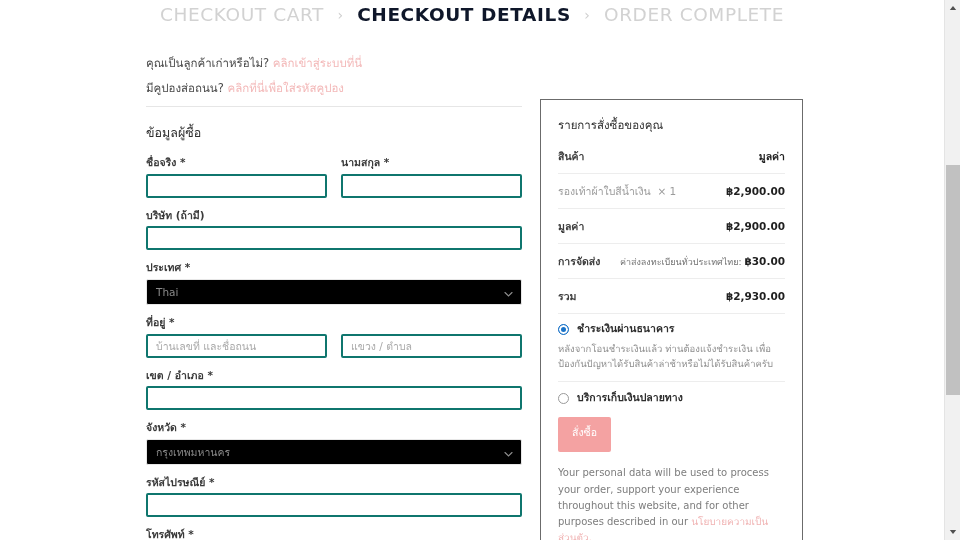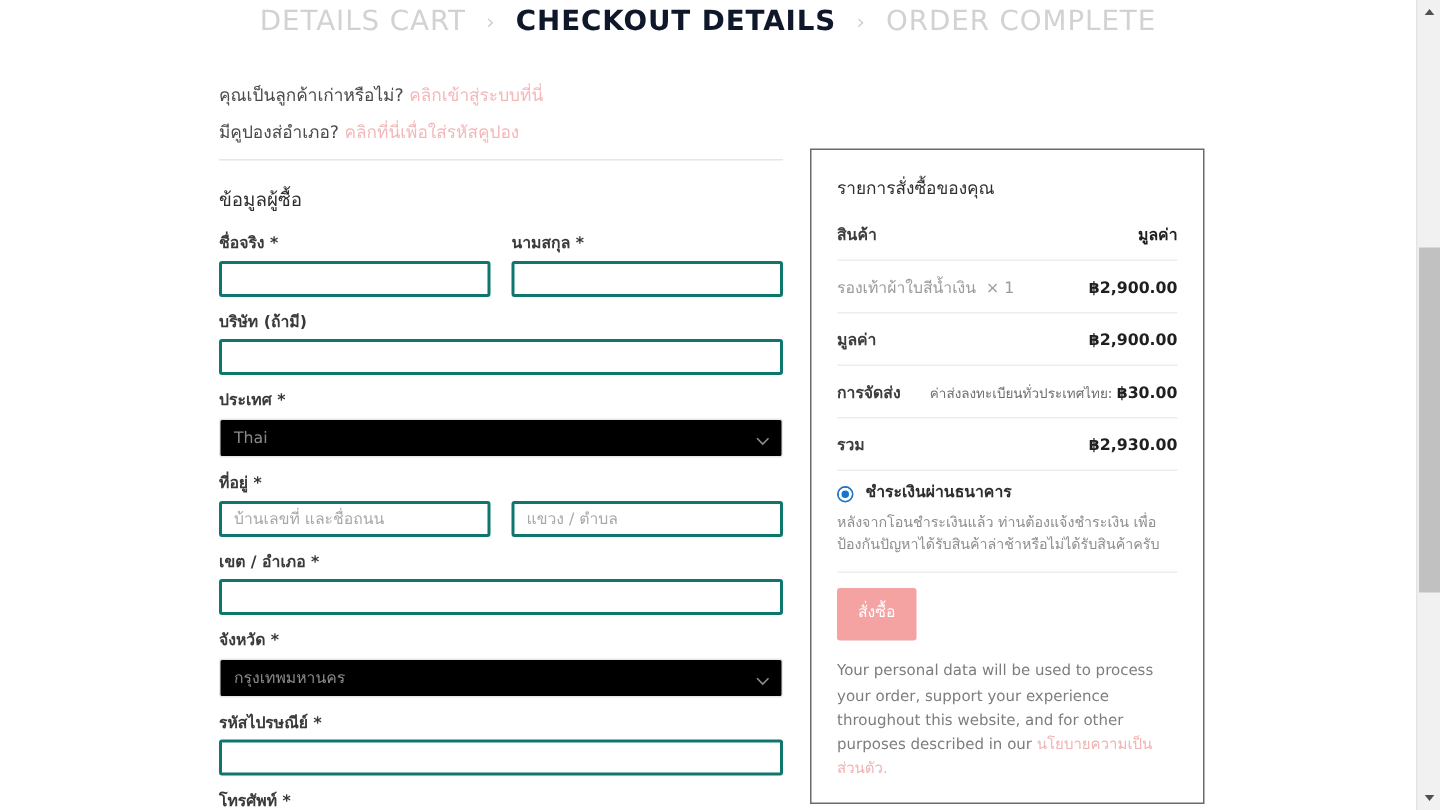--- a/index.html
+++ b/index.html
@@ -227,36 +227,36 @@
     border-radius: 0;
     cursor: pointer;
   }
 </style>
 </head>
 <body>
 
 <div id="page">
 
   <div class="breadcrumb">
-    <span class="crumb">DETAILS CART</span>
+    <span class="crumb">CHECKOUT CART</span>
     <span class="crumb-sep">›</span>
     <span class="crumb current">CHECKOUT DETAILS</span>
     <span class="crumb-sep">›</span>
     <span class="crumb">ORDER COMPLETE</span>
   </div>
 
   <div class="left-col">
 
     <div class="notice-line">
       <span>คุณเป็นลูกค้าเก่าหรือไม่?</span>
       <span class="link">คลิกเข้าสู่ระบบที่นี่</span>
     </div>
 
     <div class="notice-line">
-      <span>มีคูปองส่อำเภอ?</span>
+      <span>มีคูปองส่อถนน?</span>
       <span class="link">คลิกที่นี่เพื่อใส่รหัสคูปอง</span>
     </div>
 
     <div class="rule"></div>
 
     <div class="section-title">ข้อมูลผู้ซื้อ</div>
 
     <div class="two-col">
       <div class="field">
         <label class="field-label">ชื่อจริง *</label>
@@ -353,20 +353,24 @@
       <span class="lbl">รวม</span>
       <span class="val">฿2,930.00</span>
     </div>
 
     <div class="pay-opt">
       <span class="radio on"></span>
       <span class="pay-label">ชำระเงินผ่านธนาคาร</span>
     </div>
     <div class="pay-desc">หลังจากโอนชำระเงินแล้ว ท่านต้องแจ้งชำระเงิน เพื่อป้องกันปัญหาได้รับสินค้าล่าช้าหรือไม่ได้รับสินค้าครับ</div>
 
+    <div class="pay-opt second">
+      <span class="radio"></span>
+      <span class="pay-label">บริการเก็บเงินปลายทาง</span>
+    </div>
 
     <button class="place-order">สั่งซื้อ</button>
 
     <div class="privacy">
       <span>Your personal data will be used to process your order, support your experience throughout this website, and for other purposes described in our </span><span class="plink">นโยบายความเป็นส่วนตัว.</span>
     </div>
 
   </div>
 
 </div>

